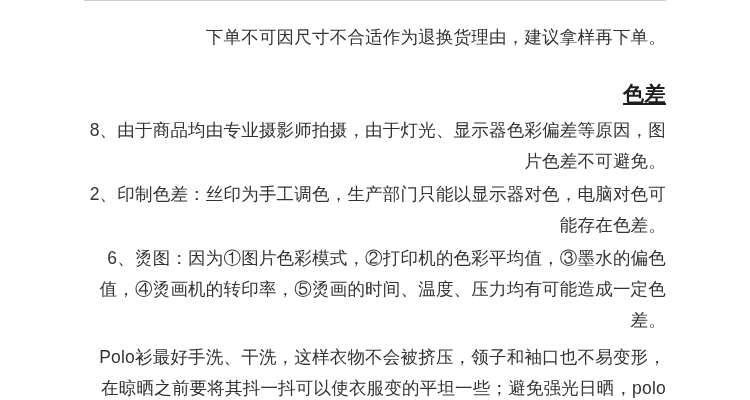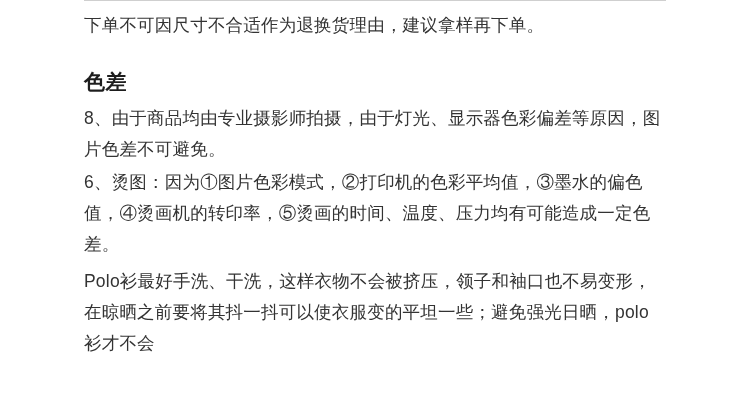--- a/index.html
+++ b/index.html
@@ -12,22 +12,23 @@
     height: 400px;
     overflow: hidden;
     font-family: "Liberation Sans", sans-serif;
     color: #2b2b2b;
   }
   .page {
     position: relative;
     width: 750px;
     height: 304px;
     box-sizing: border-box;
-    padding: 0 84px 0 84px;
+    padding: 12px 84px 0 84px;
     background: #ffffff;
+    text-align: right;
   }
   .top-rule {
     position: absolute;
     left: 84px;
     top: 0;
     width: 582px;
     height: 1px;
     background: #cfcfcf;
   }
   .para {
@@ -41,20 +42,21 @@
   .lead-para {
     padding-top: 10px;
   }
   .section-title {
     font-size: 21px;
     font-weight: bold;
     color: #1d1d1d;
     line-height: 30px;
     margin: 0;
     letter-spacing: 0.5px;
+    text-decoration: underline;
   }
   .gap-before-title {
     margin-top: 26px;
   }
   .gap-after-title {
     margin-top: 6px;
   }
   .gap-between-paras {
     margin-top: 2px;
   }
@@ -62,16 +64,17 @@
 </head>
 <body>
 
 <div class="page">
   <div class="top-rule"></div>
 
   <p class="para lead-para">下单不可因尺寸不合适作为退换货理由，建议拿样再下单。</p>
 
   <h2 class="section-title gap-before-title">色差</h2>
   <p class="para gap-after-title">8、由于商品均由专业摄影师拍摄，由于灯光、显示器色彩偏差等原因，图片色差不可避免。</p>
+  <p class="para gap-between-paras">2、印制色差：丝印为手工调色，生产部门只能以显示器对色，电脑对色可能存在色差。</p>
   <p class="para gap-between-paras"> 6、烫图：因为①图片色彩模式，②打印机的色彩平均值，③墨水的偏色值，④烫画机的转印率，⑤烫画的时间、温度、压力均有可能造成一定色差。</p>
 
   <p class="para gap-after-title">Polo衫最好手洗、干洗，这样衣物不会被挤压，领子和袖口也不易变形，在晾晒之前要将其抖一抖可以使衣服变的平坦一些；避免强光日晒，polo衫才不会</p>
 </div>
 
 </body></html>

